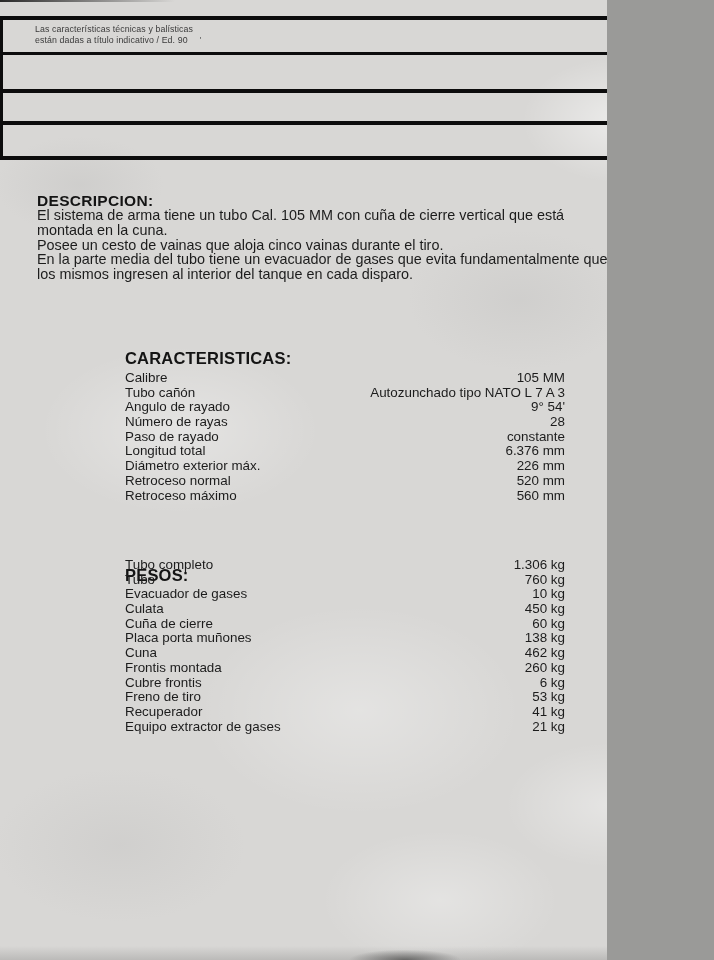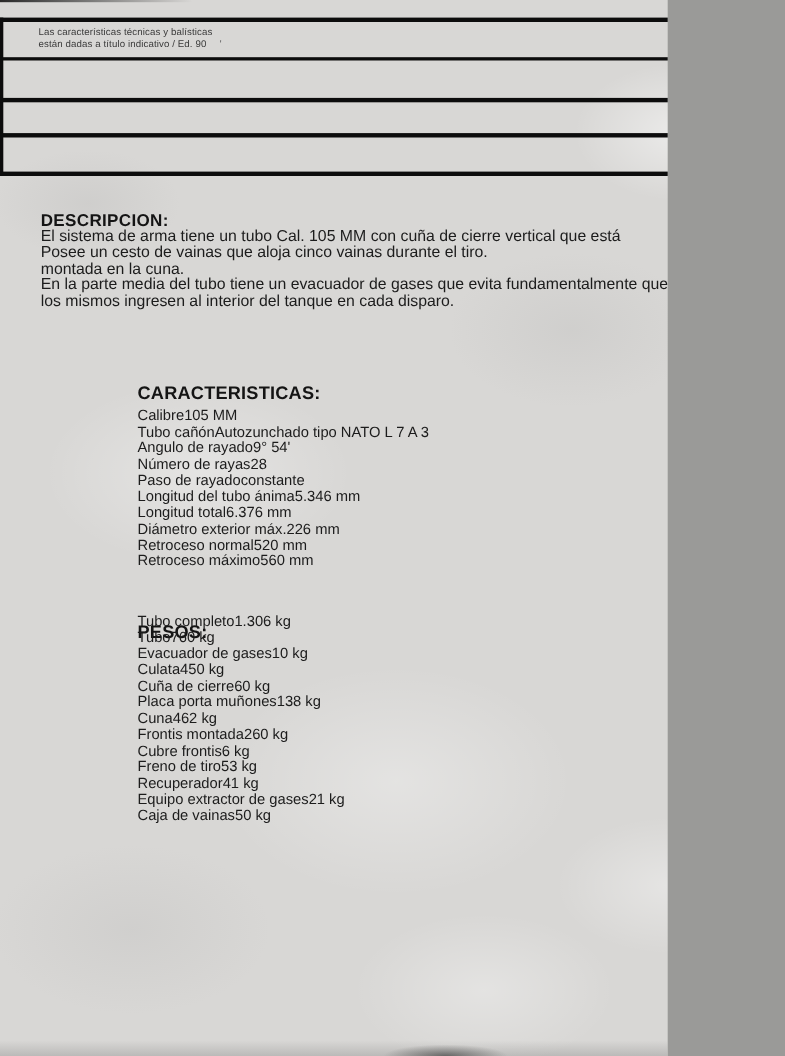--- a/index.html
+++ b/index.html
@@ -45,21 +45,21 @@
     font-size:15.5px; font-weight:bold; letter-spacing:0.3px; color:#141414;
   }
   .desc-body { position:absolute; left:37px; top:208px; font-size:14.4px; line-height:14.8px; color:#1c1c1c; }
   .desc-line { white-space:nowrap; }
   .spec-heading { position:absolute; margin:0; font-size:16.5px; font-weight:bold; letter-spacing:0.2px; color:#141414; }
   .carac-heading { left:125px; top:349px; }
   .pesos-heading { left:125px; top:566px; }
   .spec-rows { position:absolute; left:125px; width:440px; font-size:13.4px; color:#1c1c1c; }
   .carac-rows { top:371px; }
   .pesos-rows { top:558px; }
-  .row { display:flex; height:14.7px; line-height:14.7px; }
+  .row { display:flex; justify-content:space-between; height:14.7px; line-height:14.7px; }
   .row .label, .row .value { white-space:nowrap; }
   .bottom-shadow {
     position:absolute; left:330px; top:946px; width:150px; height:14px; pointer-events:none;
     background:radial-gradient(ellipse 50% 100% at 50% 100%, rgba(35,35,35,0.55), rgba(35,35,35,0) 75%);
   }
 </style>
 </head>
 <body>
 
 <div class="page">
@@ -76,23 +76,23 @@
   <div class="notice">
     <div>Las características técnicas y balísticas</div>
     <div><span>están dadas a título indicativo  /  Ed. 90</span><span class="tick">'</span></div>
   </div>
 
   <h1 class="desc-heading">DESCRIPCION:</h1>
   <div class="desc-body">
 
       <div class="desc-line">El sistema de arma tiene un tubo Cal. 105 MM con cuña de cierre vertical que está</div>
 
+      <div class="desc-line">montada en la cuna.</div>
+
       <div class="desc-line">Posee un cesto de vainas que aloja cinco vainas durante el tiro.</div>
-
-      <div class="desc-line">montada en la cuna.</div>
 
       <div class="desc-line">En la parte media del tubo tiene un evacuador de gases que evita fundamentalmente que</div>
 
       <div class="desc-line">los mismos ingresen al interior del tanque en cada disparo.</div>
     </div>
 
   <h2 class="spec-heading carac-heading">CARACTERISTICAS:</h2>
   <div class="spec-rows carac-rows">
 
       <div class="row">
@@ -113,24 +113,20 @@
       <div class="row">
         <span class="label">Número de rayas</span>
         <span class="value">28</span>
       </div>
 
       <div class="row">
         <span class="label">Paso de rayado</span>
         <span class="value">constante</span>
       </div>
 
-      <div class="row">
-        <span class="label">Longitud del tubo ánima</span>
-        <span class="value">5.346 mm</span>
-      </div>
 
       <div class="row">
         <span class="label">Longitud total</span>
         <span class="value">6.376 mm</span>
       </div>
 
       <div class="row">
         <span class="label">Diámetro exterior máx.</span>
         <span class="value">226 mm</span>
       </div>
@@ -202,20 +198,16 @@
       <div class="row">
         <span class="label">Recuperador</span>
         <span class="value">41 kg</span>
       </div>
 
       <div class="row">
         <span class="label">Equipo extractor de gases</span>
         <span class="value">21 kg</span>
       </div>
 
-      <div class="row">
-        <span class="label">Caja de vainas</span>
-        <span class="value">50 kg</span>
-      </div>
     </div>
 
   <div class="bottom-shadow"></div>
 </div>
 
 </body></html>

